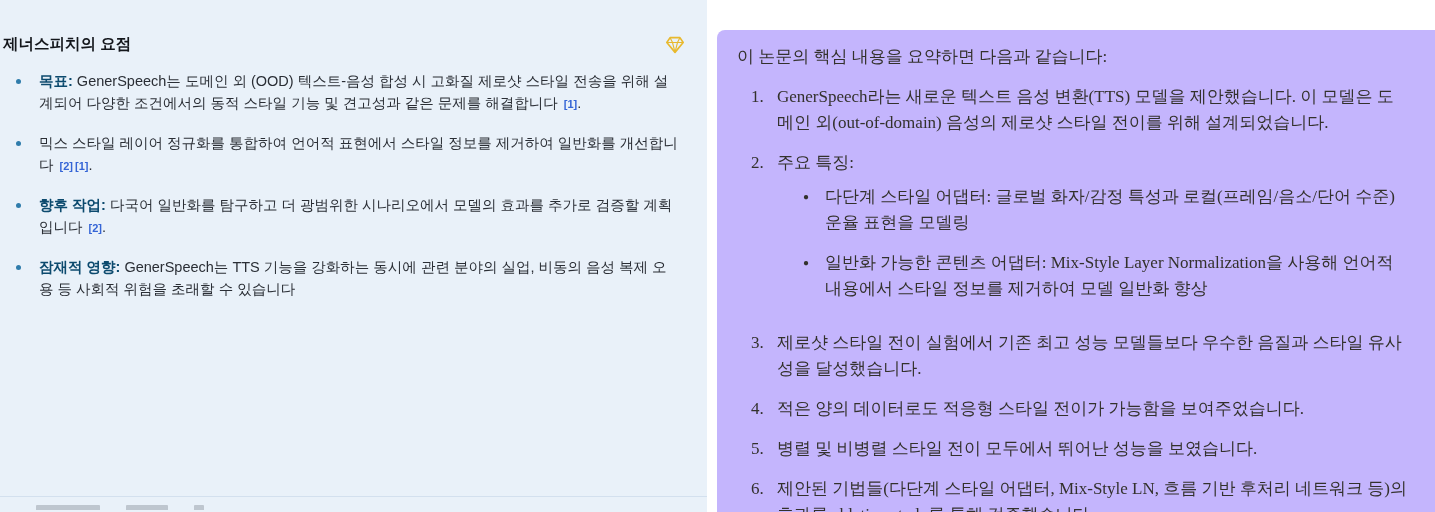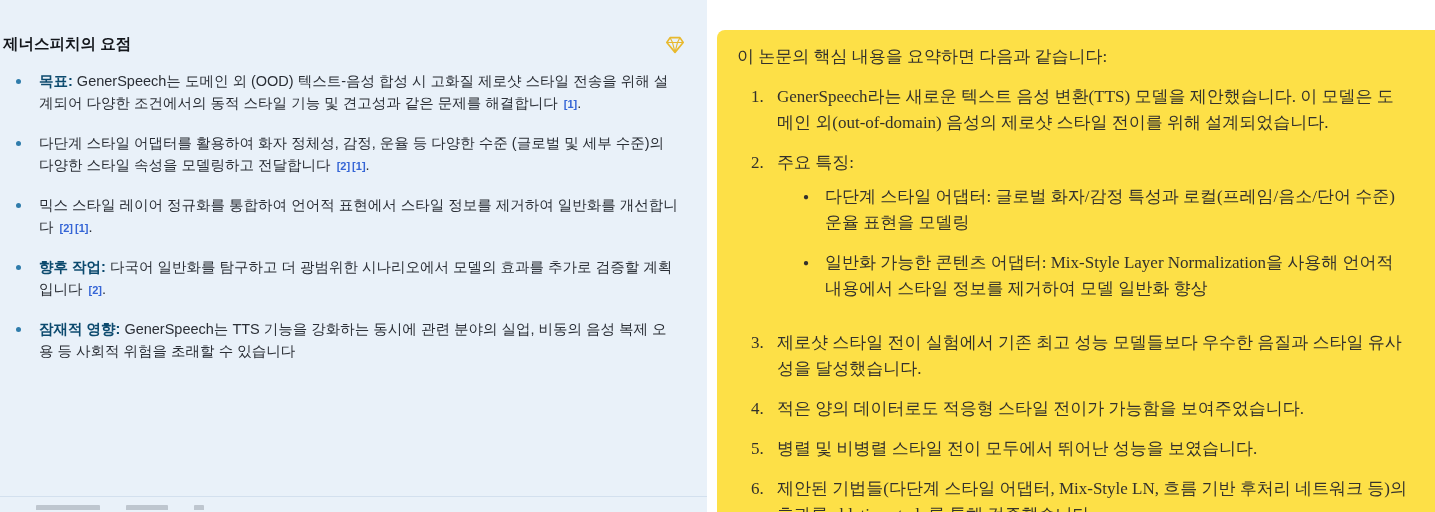--- a/index.html
+++ b/index.html
@@ -50,21 +50,21 @@
   .cutoff-row {
     position: absolute; left: 36px; bottom: 2px; height: 5px;
     display: flex; gap: 26px; overflow: hidden;
   }
   .cutoff-frag { height: 10px; background: #9aa3ad; opacity: .55; border-radius: 1px; }
 
   
   .right-panel { flex: 1 1 auto; background: #ffffff; padding: 30px 0 0 10px; }
   .answer-card {
     width: 100%; height: 482px;
-    background: #fde047;
+    background: #c4b5fd;
     border-top-left-radius: 8px;
     padding: 14px 26px 0 20px;
     font-family: "Liberation Serif", serif;
     font-size: 17px; line-height: 26px; color: #33312c;
     overflow: hidden;
   }
   .answer-intro { margin-bottom: 14px; }
   .num-item { display: flex; margin: 0 0 14px 14px; }
   .num-item .num { flex: 0 0 26px; }
   .num-item .num-body { flex: 1 1 auto; }
@@ -83,21 +83,20 @@
       <span class="gem-btn">
         <svg width="20" height="18" viewBox="0 0 24 22" fill="none" stroke="#e8b92e" stroke-width="2" stroke-linejoin="round">
           <path d="M6 2 L18 2 L22 8 L12 20 L2 8 Z"></path>
           <path d="M2 8 L22 8 M6 2 L9 8 L12 20 M18 2 L15 8 L12 20" stroke-width="1.4"></path>
         </svg>
       </span>
     </div>
 
     <div class="bullet-list">
         <div class="bullet-item"><span class="dot"></span><b>목표:</b><span> GenerSpeech는 도메인 외 (OOD) 텍스트-음성 합성 시 고화질 제로샷 스타일 전송을 위해 설계되어 다양한 조건에서의 동적 스타일 기능 및 견고성과 같은 문제를 해결합니다 </span><span class="cite">[1]</span><span>.</span></div>
-        <div class="bullet-item"><span class="dot"></span><span>다단계 스타일 어댑터를 활용하여 화자 정체성, 감정, 운율 등 다양한 수준 (글로벌 및 세부 수준)의 다양한 스타일 속성을 모델링하고 전달합니다 </span><span class="cite">[2]</span><span class="cite">[1]</span><span>.</span></div>
         <div class="bullet-item"><span class="dot"></span><span>믹스 스타일 레이어 정규화를 통합하여 언어적 표현에서 스타일 정보를 제거하여 일반화를 개선합니다 </span><span class="cite">[2]</span><span class="cite">[1]</span><span>.</span></div>
         <div class="bullet-item"><span class="dot"></span><b>향후 작업:</b><span> 다국어 일반화를 탐구하고 더 광범위한 시나리오에서 모델의 효과를 추가로 검증할 계획입니다 </span><span class="cite">[2]</span><span>.</span></div>
         <div class="bullet-item"><span class="dot"></span><b>잠재적 영향:</b><span> GenerSpeech는 TTS 기능을 강화하는 동시에 관련 분야의 실업, 비동의 음성 복제 오용 등 사회적 위험을 초래할 수 있습니다 </span></div>
       </div>
 
     <div class="left-divider"></div>
     <div class="cutoff-row">
       <span class="cutoff-frag" style="width:64px"></span>
       <span class="cutoff-frag" style="width:42px"></span>
       <span class="cutoff-frag" style="width:10px"></span>

